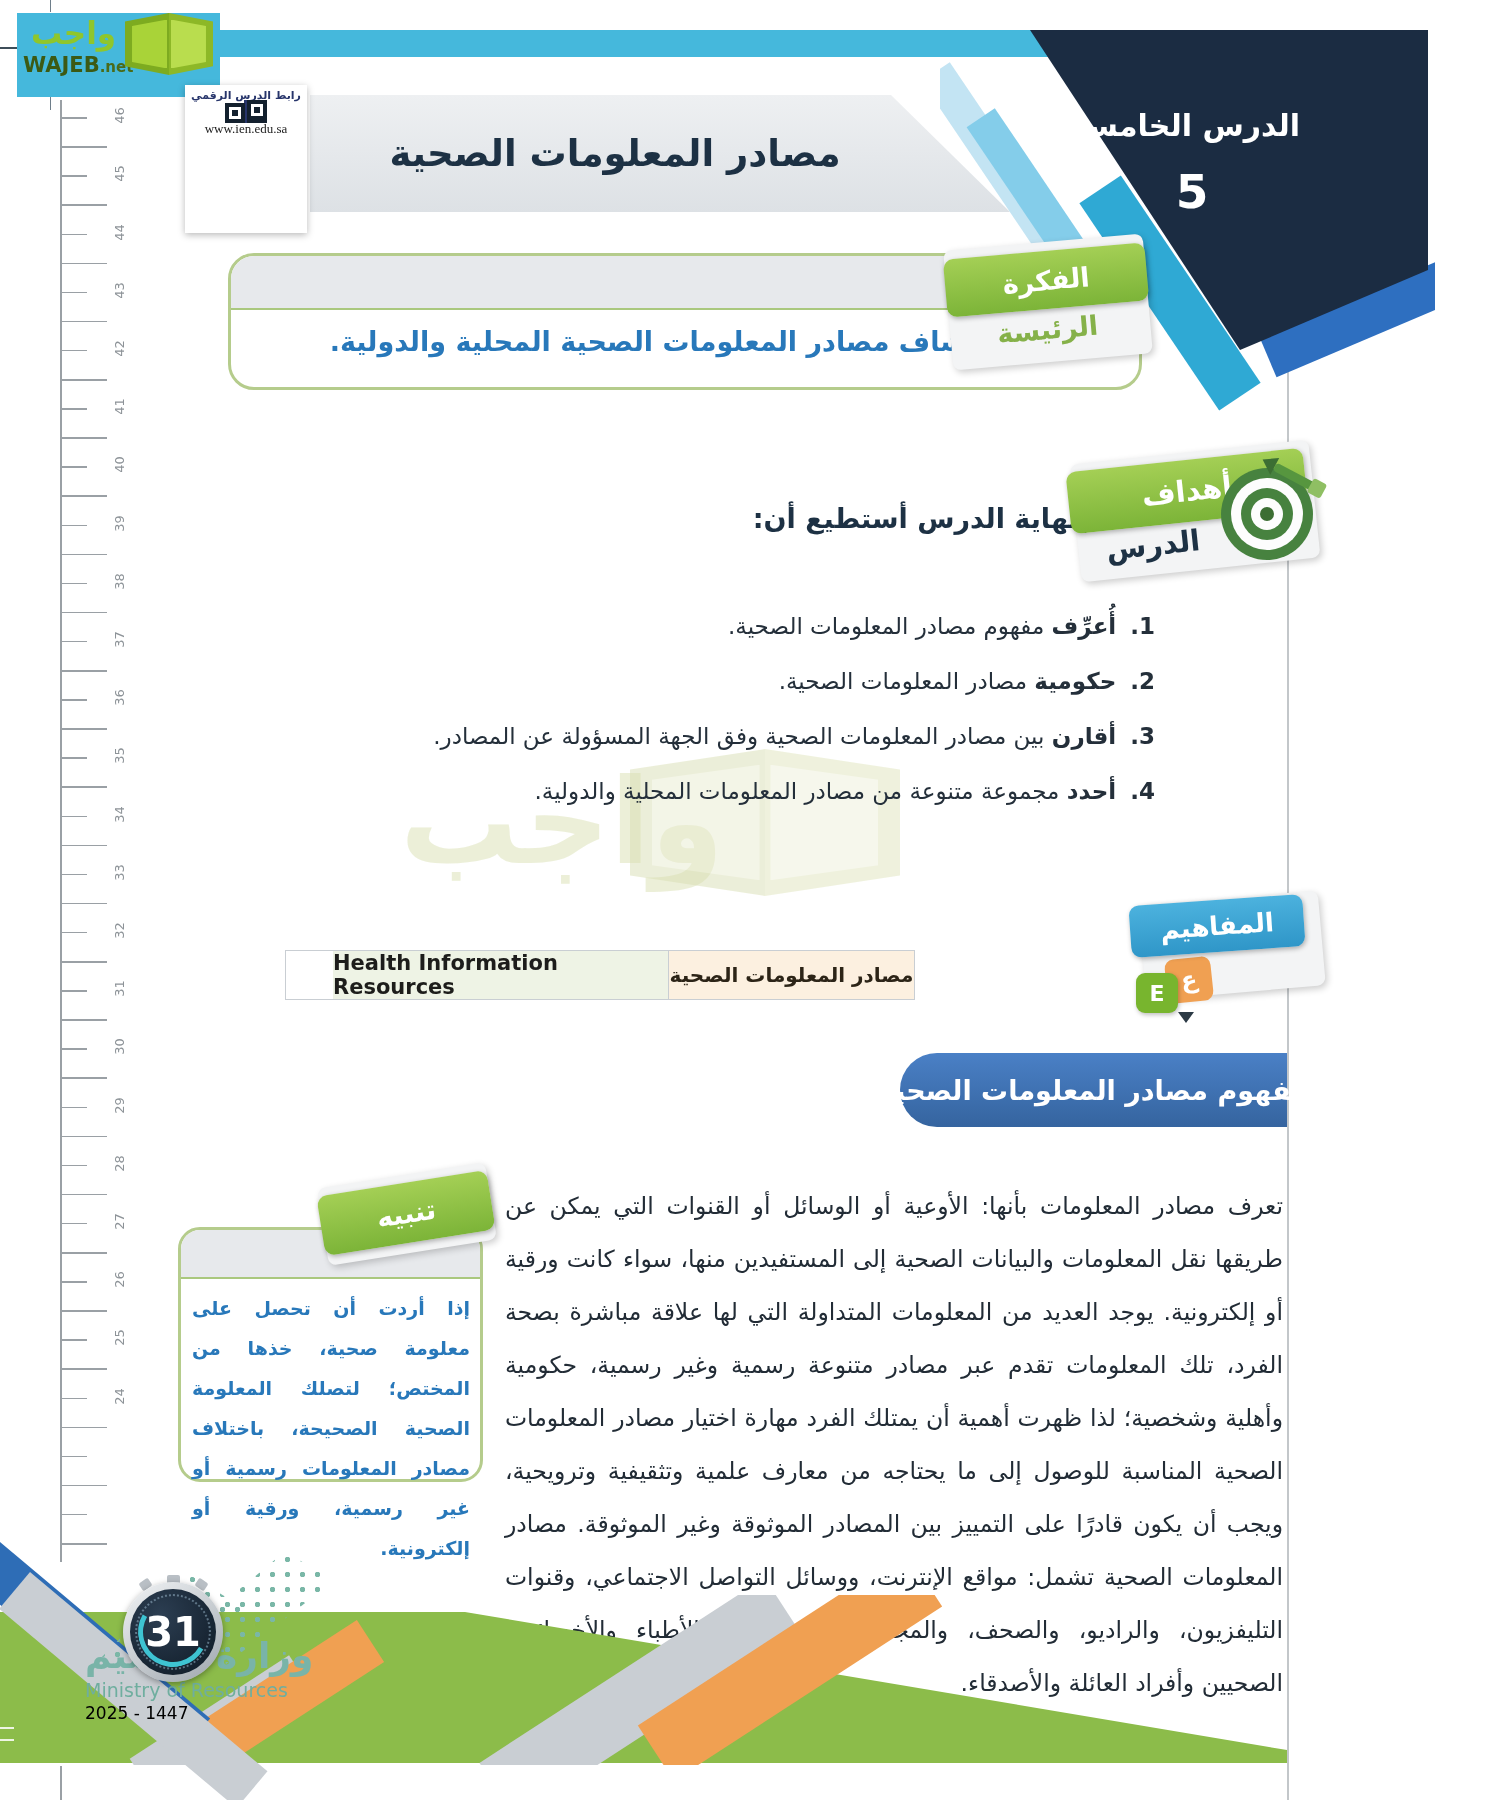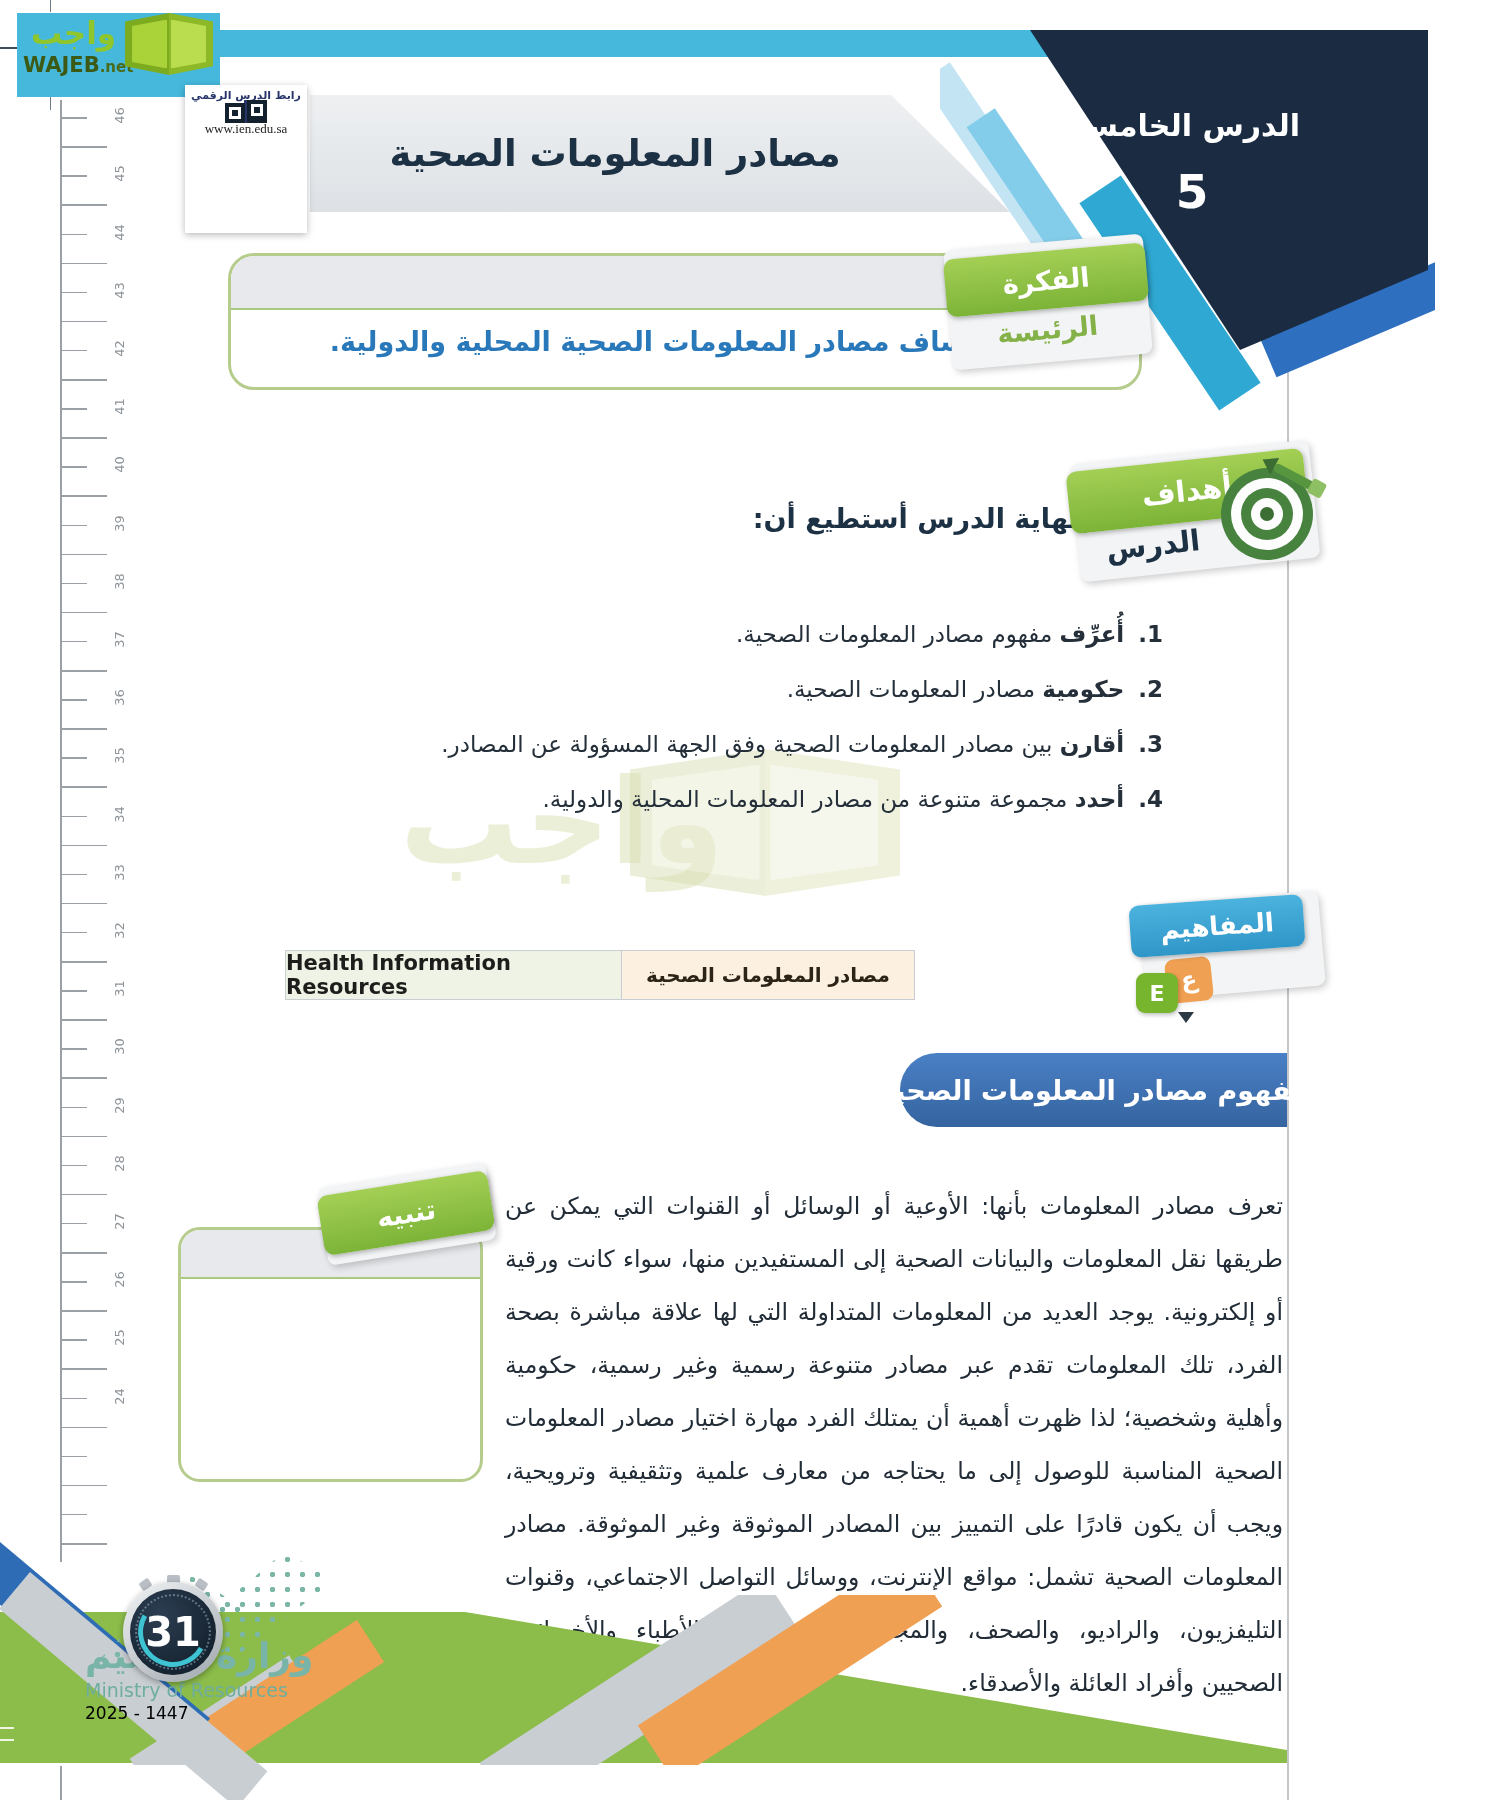--- a/index.html
+++ b/index.html
@@ -78,38 +78,38 @@
       color:#85b149;font-weight:bold;font-size:27px;}
 
   
   .obj-card{left:1075px;top:452px;width:240px;height:118px;transform:rotate(-6deg);z-index:3;}
   .obj-tag{left:1068px;top:460px;width:238px;height:62px;transform:rotate(-6deg);font-size:29px;z-index:4;}
   .obj-sub{left:1058px;top:528px;width:190px;transform:rotate(-6deg);text-align:center;z-index:4;
       color:#1d3144;font-weight:bold;font-size:29px;}
   .target{left:1215px;top:448px;width:118px;height:126px;z-index:5;}
   .obj-intro{left:690px;top:503px;width:400px;direction:rtl;text-align:right;white-space:nowrap;
       font-size:27px;font-weight:bold;color:#1d3144;z-index:3;}
-  .obj-list{left:250px;top:598px;width:897px;direction:rtl;z-index:3;margin:16px;padding:0;list-style:none;}
+  .obj-list{left:250px;top:598px;width:897px;direction:rtl;z-index:3;margin:8px;padding:0;list-style:none;}
   .obj-list li{margin:0 0 14px 0;font-size:23px;line-height:41px;color:#242f3a;white-space:nowrap;}
   .obj-list .onum{font-weight:bold;margin-left:14px;}
   .obj-list b{font-weight:bold;}
 
   
   .wm{z-index:0;opacity:.55;}
   .wm-book{left:630px;top:735px;width:270px;height:175px;opacity:.5;}
   .wm-book .bl{background:#d9dfb4;} .wm-book .br{background:#e0e5bd;}
   .wm-book .bl2{background:#e9ecd0;} .wm-book .br2{background:#eff1da;}
   .wm-ar{left:400px;top:742px;font-size:118px;line-height:160px;font-weight:bold;color:#dde3ba;}
   .wm-net{left:415px;top:922px;font-size:46px;font-weight:bold;color:#aaafb2;opacity:.55;letter-spacing:2px;}
 
   
   .concept-table{left:285px;top:950px;width:630px;height:50px;display:flex;direction:ltr;z-index:3;
       border:1px solid #c9ced3;box-sizing:border-box;}
   .concept-en{flex:0 0 335px;background:#eef3e5;display:flex;align-items:center;justify-content:center;
-      font-size:21px;font-weight:bold;color:#1d1d1b;border-right:1px solid #c9ced3;}
+      font-size:21px;font-weight:bold;color:#1d1d1b;border-right:1px solid #c9ced3;margin-left:47px;}
   .concept-ar{flex:1;background:#fcf0e0;display:flex;align-items:center;justify-content:center;
       font-size:20px;font-weight:bold;color:#2c2417;direction:rtl;}
   .lang-icon{left:1136px;top:958px;width:84px;height:62px;z-index:4;}
   .li-ar{position:absolute;left:30px;top:0;width:46px;height:44px;background:var(--orange);border-radius:9px;
       transform:rotate(-6deg);display:flex;align-items:center;justify-content:center;
       color:#fff;font-weight:bold;font-size:24px;}
   .li-en{position:absolute;left:0;top:15px;width:42px;height:40px;background:#78b52e;border-radius:9px;
       display:flex;align-items:center;justify-content:center;color:#fff;font-weight:bold;font-size:22px;
       box-shadow:1px 2px 4px rgba(0,0,0,.25);}
   .li-tri{position:absolute;left:42px;top:54px;width:0;height:0;border-left:8px solid transparent;
@@ -364,20 +364,21 @@
 
   <div class="abs section-banner">
     <h2>مفهوم مصادر المعلومات الصحية</h2>
   </div>
   <p class="abs body-par">تعرف مصادر المعلومات بأنها: الأوعية أو الوسائل أو القنوات التي يمكن عن طريقها نقل المعلومات والبيانات الصحية إلى المستفيدين منها، سواء كانت ورقية أو إلكترونية. يوجد العديد من المعلومات المتداولة التي لها علاقة مباشرة بصحة الفرد، تلك المعلومات تقدم عبر مصادر متنوعة رسمية وغير رسمية، حكومية وأهلية وشخصية؛ لذا ظهرت أهمية أن يمتلك الفرد مهارة اختيار مصادر المعلومات الصحية المناسبة للوصول إلى ما يحتاجه من معارف علمية وتثقيفية وترويحية، ويجب أن يكون قادرًا على التمييز بين المصادر الموثوقة وغير الموثوقة. مصادر المعلومات الصحية تشمل: مواقع الإنترنت، ووسائل التواصل الاجتماعي، وقنوات التليفزيون، والراديو، والصحف، والمجلات، واستشارات الأطباء والأخصائيين الصحيين وأفراد العائلة والأصدقاء.</p>
 
   <div class="abs notice-box"></div>
   <div class="abs notice-strip"></div>
   <div class="abs tag-card notice-card"></div>
   <div class="abs tag-green notice-tag">تنبيه</div>
+  <div class="abs notice-text">إذا أردت أن تحصل على معلومة صحية، خذها من المختص؛ لتصلك المعلومة الصحية الصحيحة، باختلاف مصادر المعلومات رسمية أو غير رسمية، ورقية أو إلكترونية.</div>
 
   <div class="abs footer-clip">
     <div class="footer-green"></div>
     <span class="fs g1"></span>
     <span class="fs o1"></span>
     <span class="fs g2"></span>
     <span class="fs o2"></span>
   </div>
   <div class="abs ribbon blue"></div>
   <div class="abs ribbon gray"></div>

